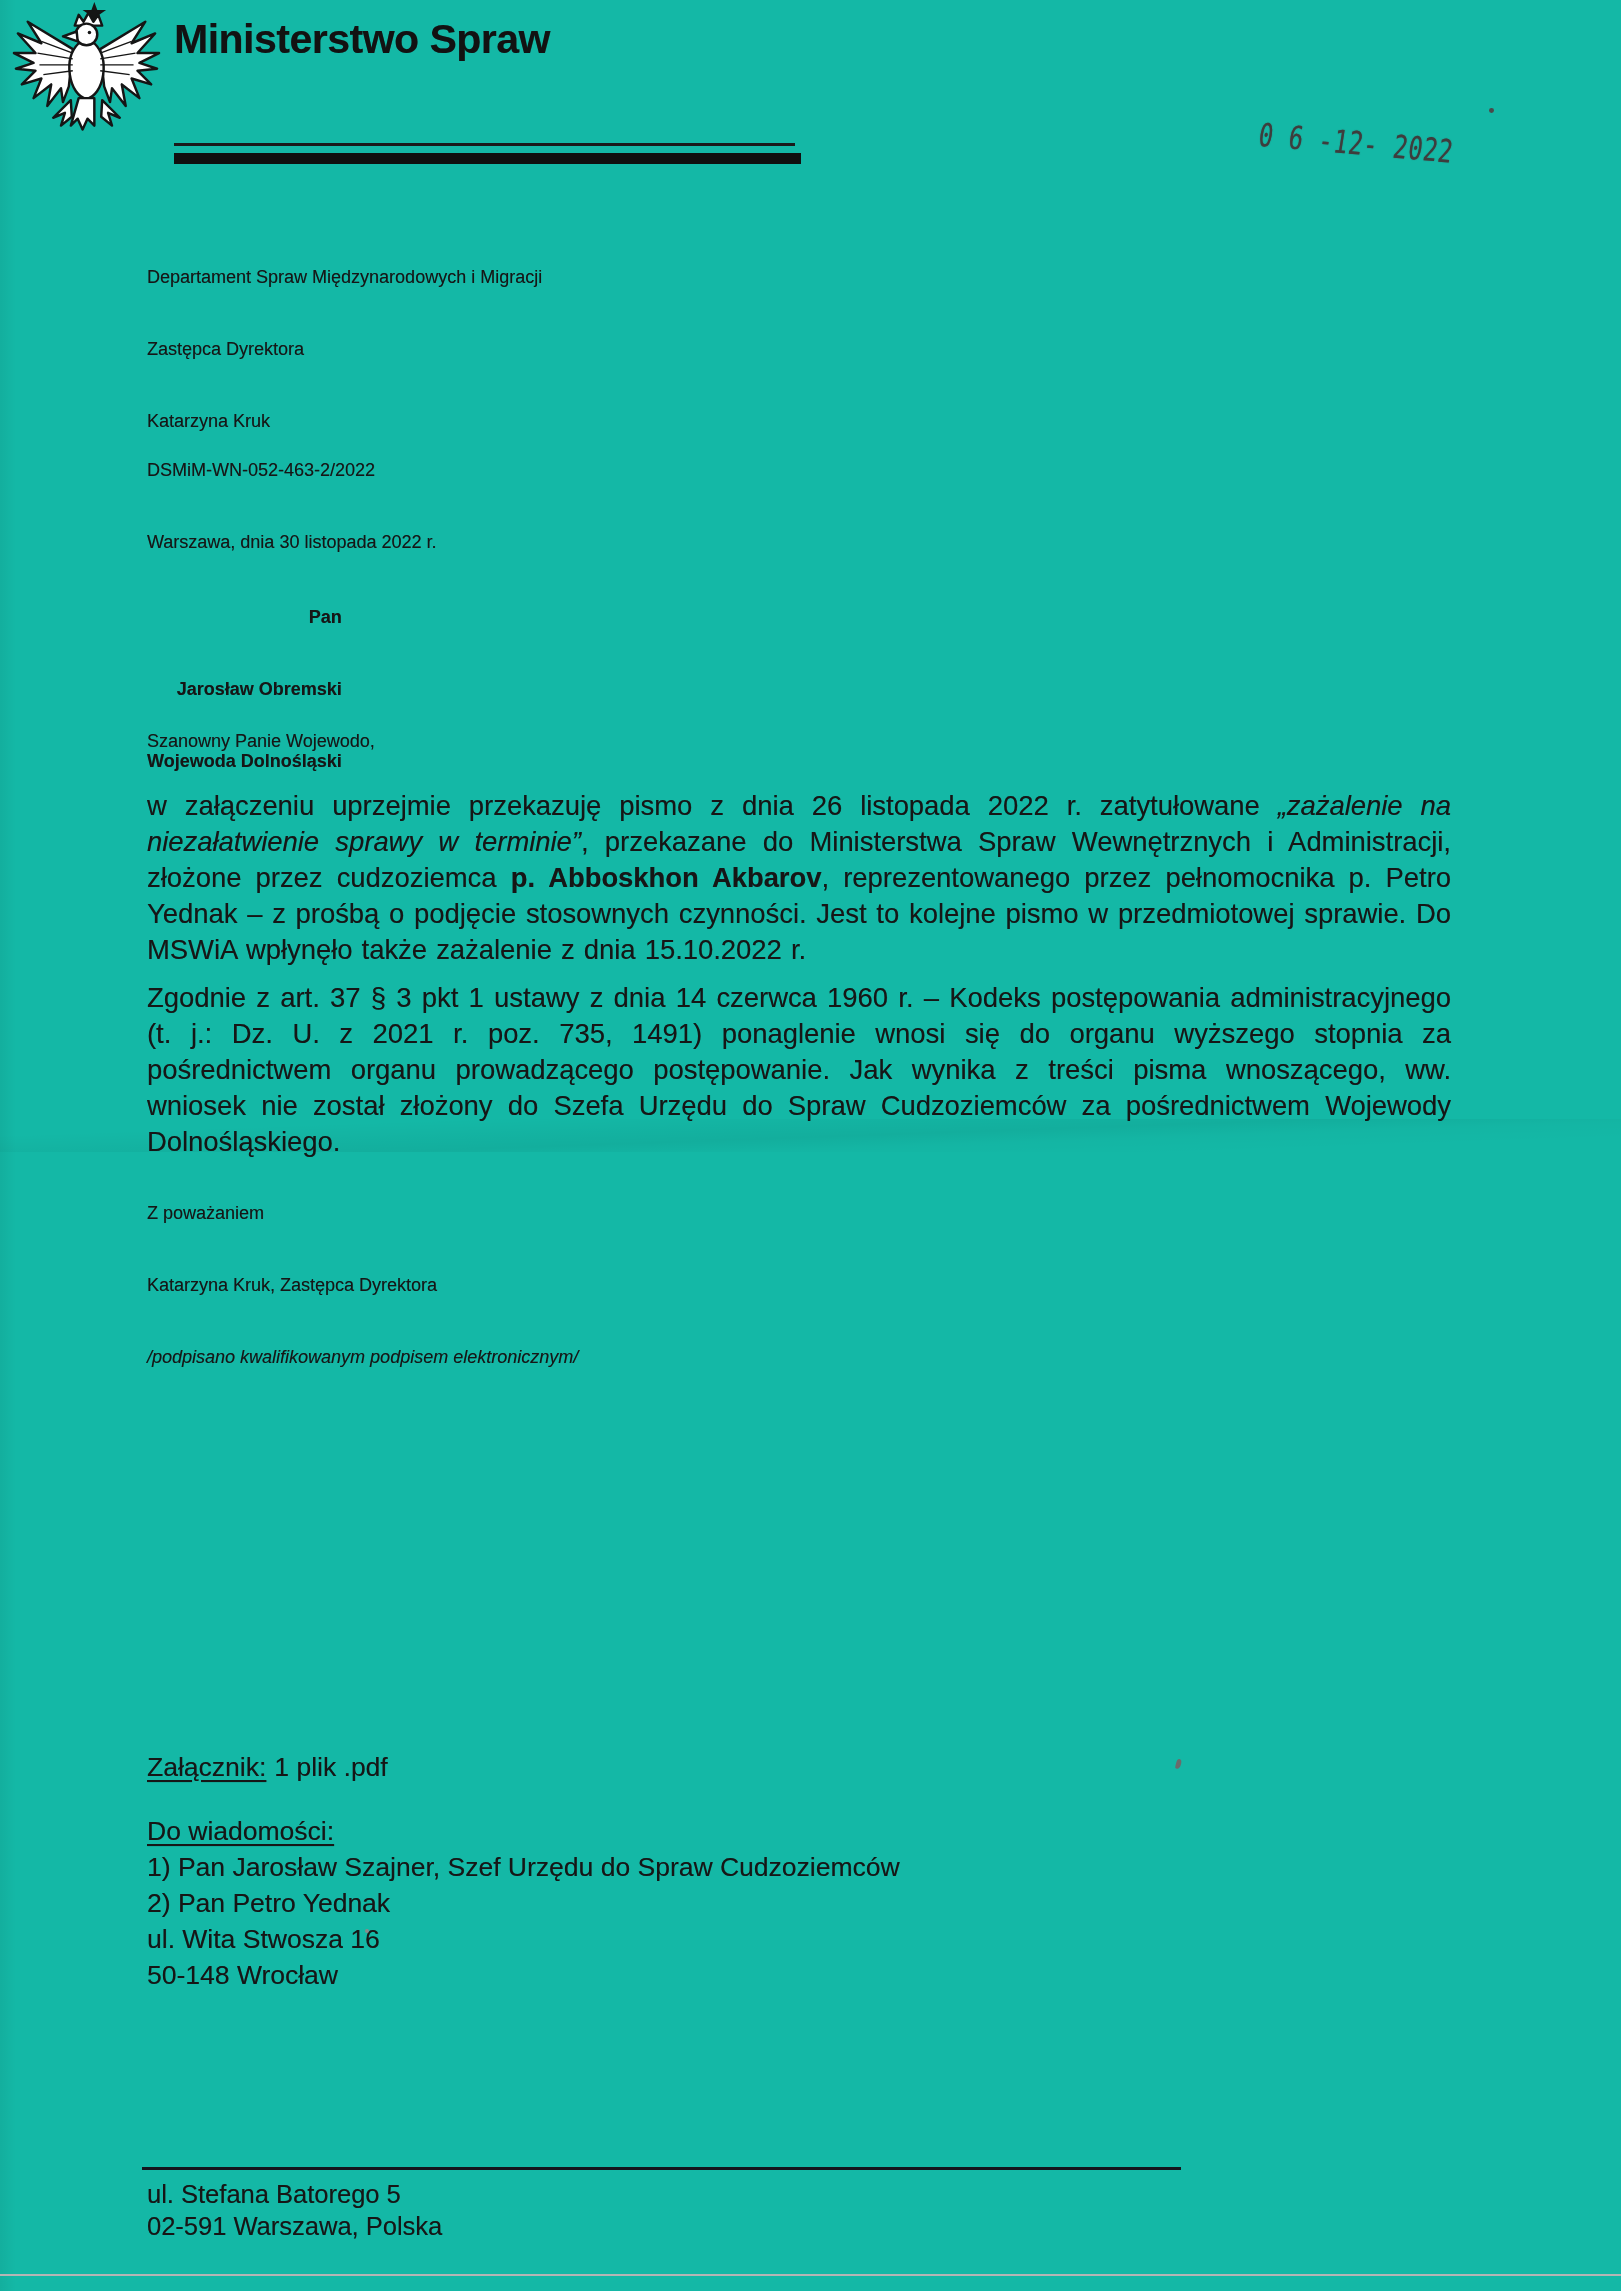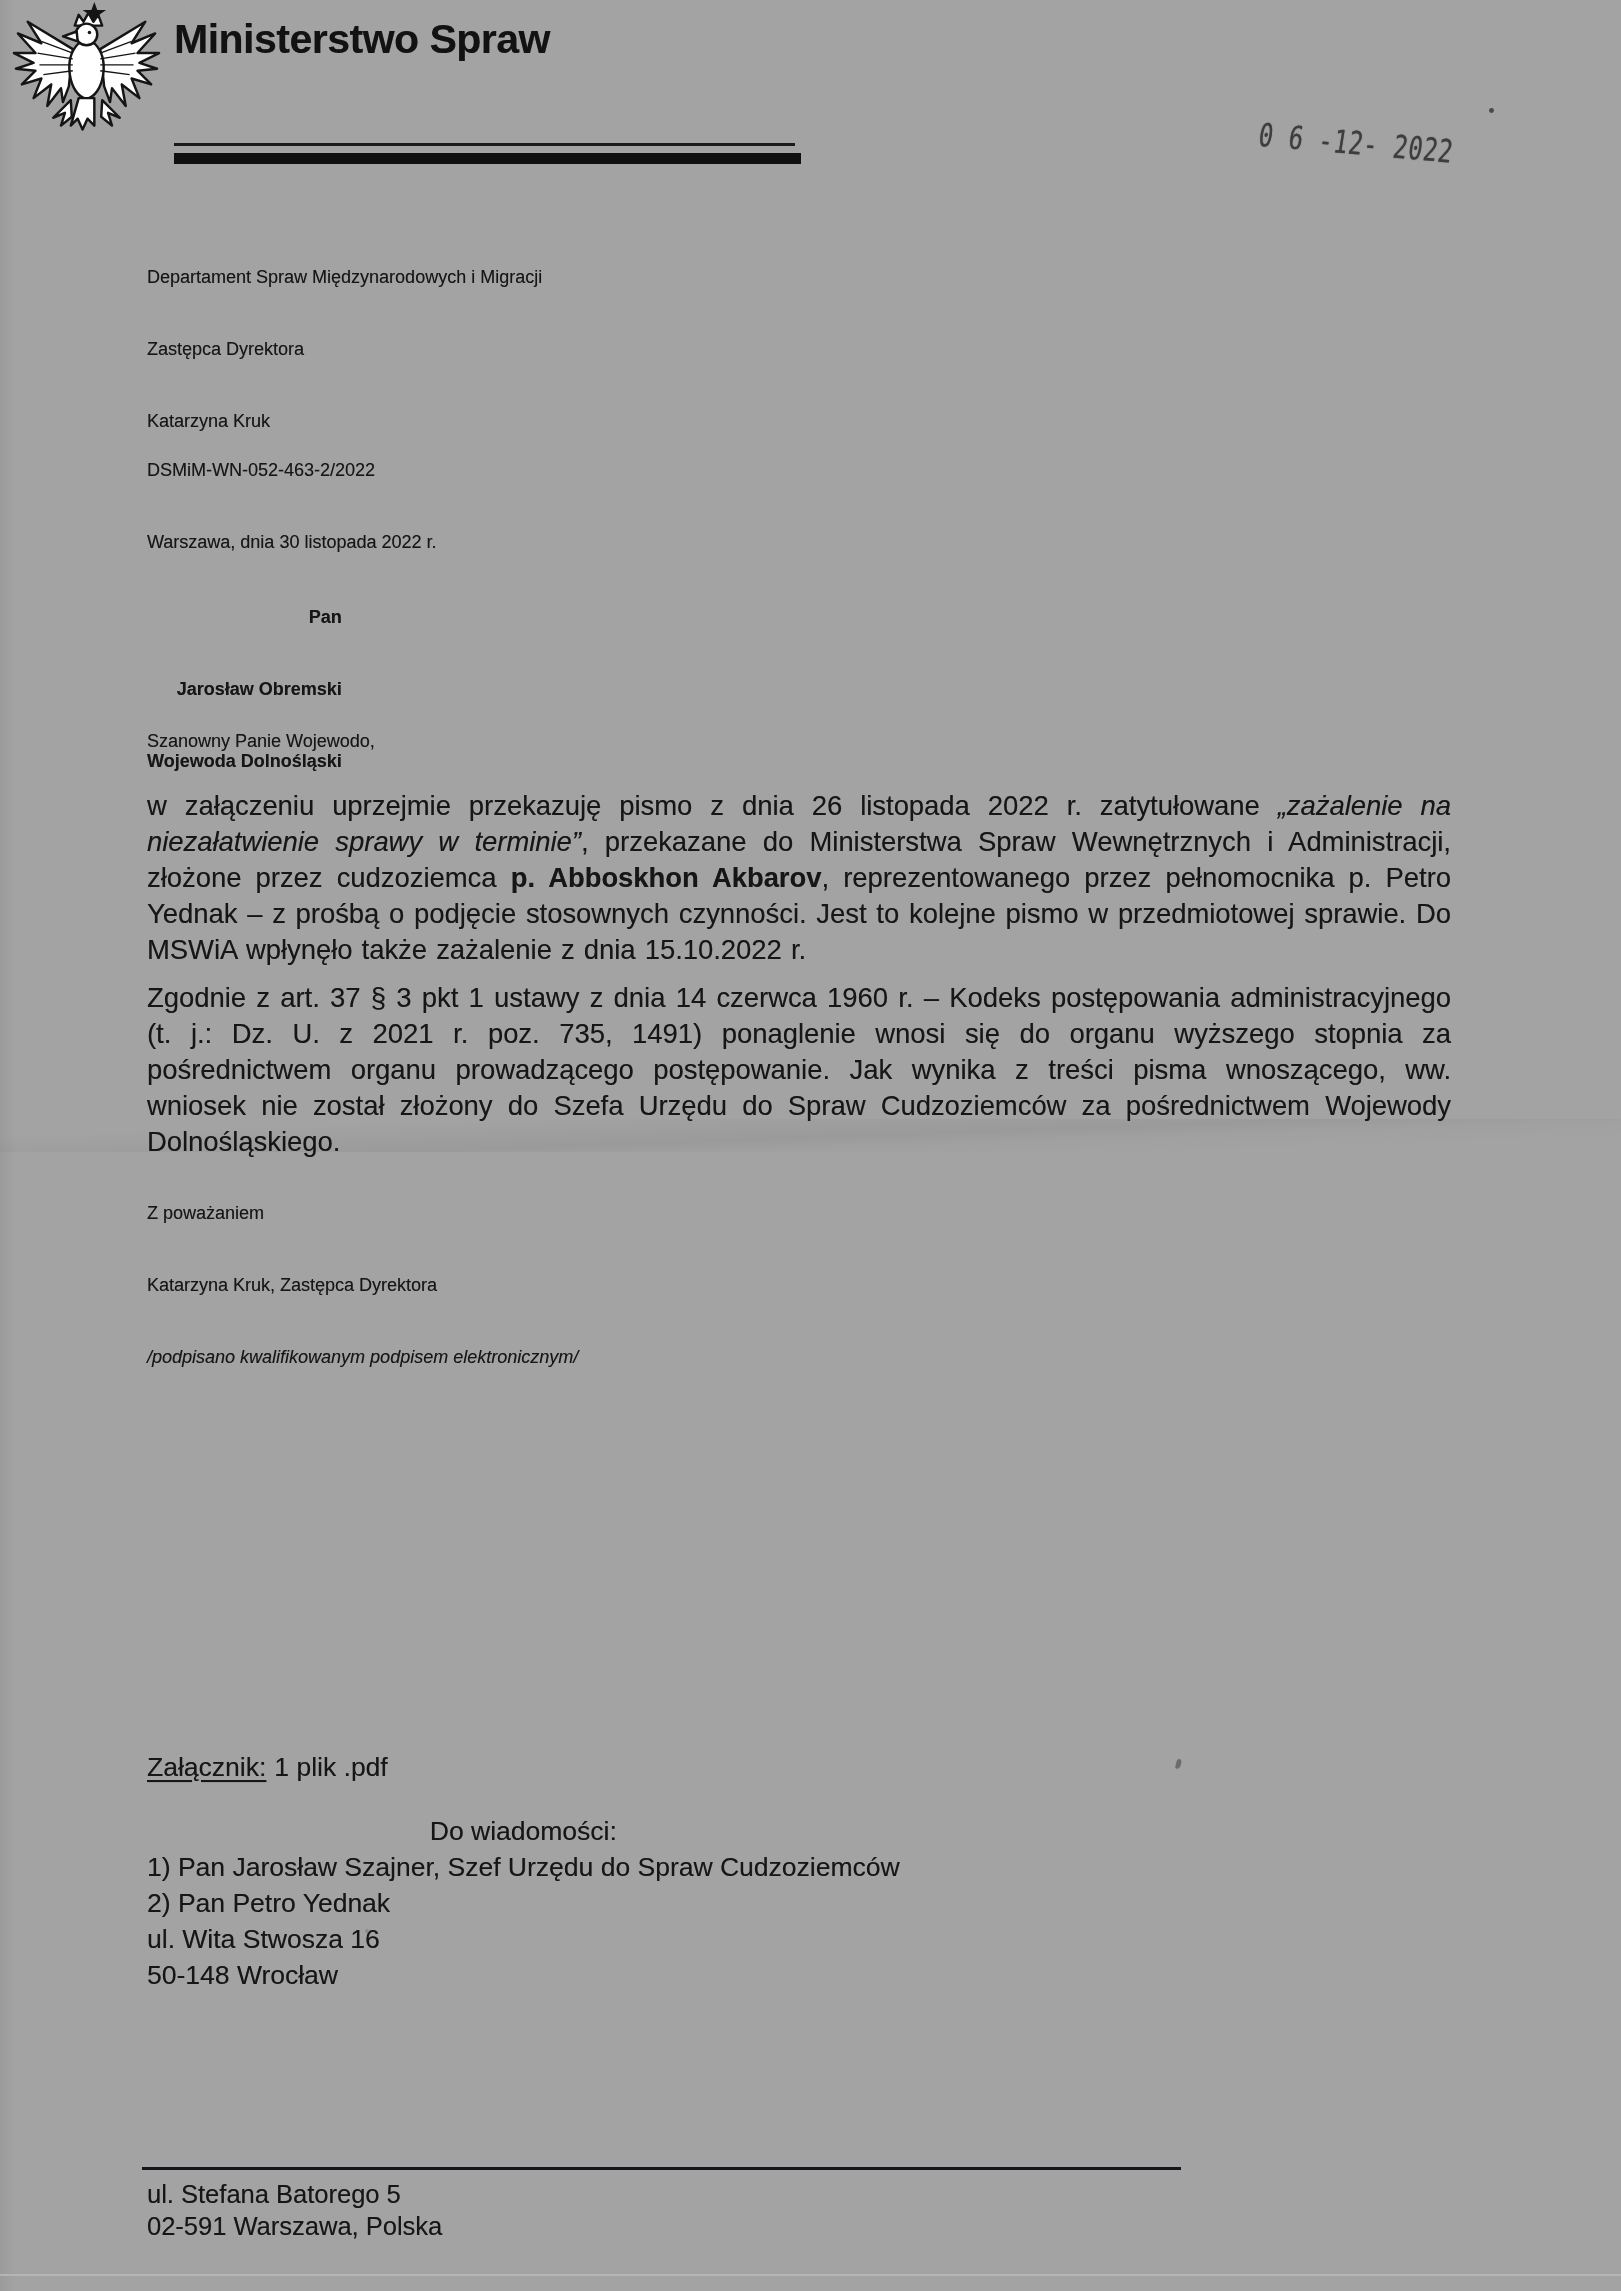--- a/index.html
+++ b/index.html
@@ -1,20 +1,20 @@
 <!DOCTYPE html>
 <html><head>
 <meta charset="utf-8">
 <style>
   html,body{margin:0;padding:0;background:#e8e8e8;}
   .page{
     position:relative;
     width:1621px;height:2292px;
     margin:0 auto;
-    background:#a3a3a3;
+    background:#14b8a6;
     overflow:hidden;
     font-family:"Liberation Sans", sans-serif;
     color:#161616;
     text-shadow:0.2px 0.2px 0.6px rgba(25,25,25,0.45);
   }
   .abs{position:absolute;}
 
   
   .coat{left:11.8px;top:2px;width:149px;height:157px;}
   .ministry{left:174px;top:15.7px;font-size:41px;line-height:47px;font-weight:700;letter-spacing:-0.5px;color:#121212;}
@@ -43,21 +43,21 @@
   .seg-normal{font-style:normal;}
   .seg-italic{font-style:italic;}
   .seg-bold{font-weight:700;}
   .closing{left:147px;top:1159px;}
   .closing .note{font-style:italic;}
 
   .attachment{left:147px;top:1749px;font-size:26.5px;line-height:36px;}
   .attachment .lbl{text-decoration:underline;text-underline-offset:3.9px;margin-top:28px;}
   .attachment .val{margin-left:8px;}
   .cc{left:147px;top:1813px;font-size:26.5px;line-height:36px;}
-  .cc .lbl{text-underline-offset:3.9px;text-align:center;}
+  .cc .lbl{text-decoration:underline;text-underline-offset:3.9px;}
 
   
   .footer-rule{left:142px;top:2167px;width:1039px;height:2.9px;background:#15151d;}
   .footer-text{left:147px;top:2178px;font-size:25.5px;line-height:32px;}
   .bottom-edge{left:0;top:2274px;width:1621px;height:2px;background:#b5b5b5;}
 
   
   .crease{left:0;top:1119px;width:1621px;height:33px;
     background:linear-gradient(178deg, rgba(0,0,0,0) 18%, rgba(0,0,0,0.055) 52%, rgba(0,0,0,0.015) 66%, rgba(0,0,0,0) 85%);}
   .edge-left{left:0;top:0;width:15.7px;height:2292px;

